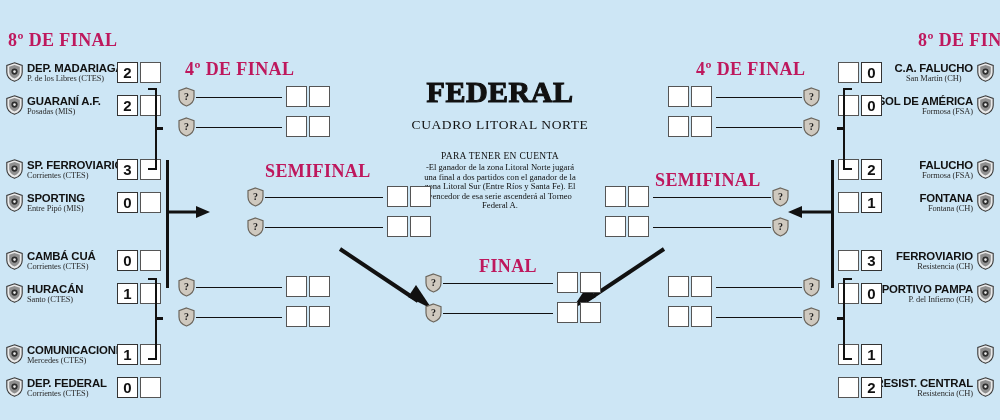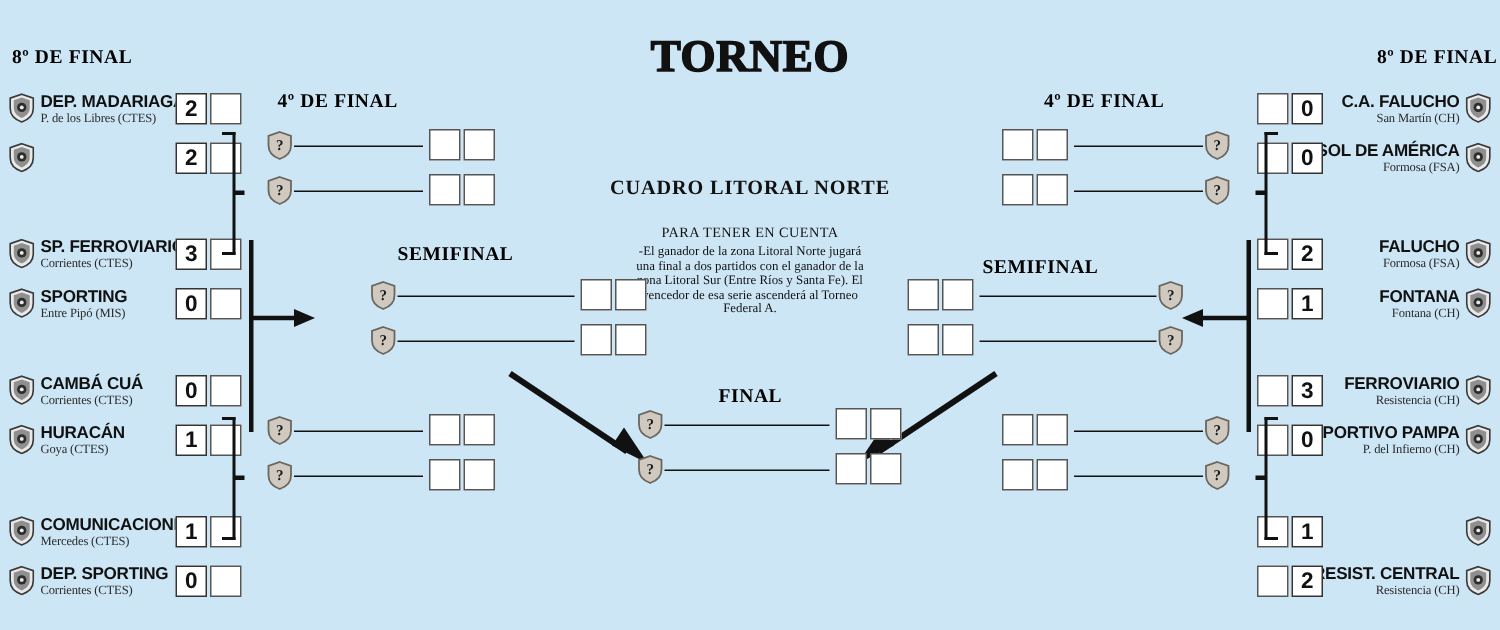--- a/index.html
+++ b/index.html
@@ -10,41 +10,41 @@
     overflow:hidden;
     position:relative;
   }
   .stage{position:absolute;left:0;top:0;width:1000px;height:420px;}
   .abs{position:absolute;}
 
   
   .round-head{
     font-family:"Liberation Serif", serif;
     font-weight:bold;
-    font-size:13px;
+    font-size:18px;
     letter-spacing:.4px;
-    color:#000000;
+    color:#be185d;
     white-space:nowrap;
   }
 
   
   .title-main{
     font-family:"Liberation Serif", serif;
     font-weight:bold;
     font-size:30px;
     line-height:27px;
     letter-spacing:.5px;
     text-align:center;
     color:#111;
     width:240px;
     -webkit-text-stroke:1.1px #111;
   }
   .title-sub{
     font-family:"Liberation Serif", serif;
-    font-weight:bold;
+    font-weight:normal;
     font-size:13.5px;
     letter-spacing:.6px;
     text-align:center;
     width:240px;
     color:#111;
   }
   .note-head{
     font-family:"Liberation Serif", serif;
     font-weight:normal;
     font-size:9.5px;
@@ -109,21 +109,21 @@
 <div class="stage">
 
   <div class="abs round-head" style="left:8px;top:30px;">8º DE FINAL</div>
   <div class="abs round-head" style="left:185px;top:59px;">4º DE FINAL</div>
   <div class="abs round-head" style="left:265px;top:161px;">SEMIFINAL</div>
   <div class="abs round-head" style="left:479px;top:256px;">FINAL</div>
   <div class="abs round-head" style="left:696px;top:59px;">4º DE FINAL</div>
   <div class="abs round-head" style="left:655px;top:170px;">SEMIFINAL</div>
   <div class="abs round-head" style="left:918px;top:30px;">8º DE FINAL</div>
 
-  <div class="abs title-main" style="left:380px;top:24px;">TORNEO</div>
+  <div class="abs title-main" style="left:380px;top:78px;">FEDERAL</div>
   <div class="abs title-sub" style="left:380px;top:117px;">CUADRO LITORAL NORTE</div>
   <div class="abs note-head" style="left:415px;top:151px;">PARA TENER EN CUENTA</div>
   <div class="abs note-body" style="left:424px;top:163px;">-El ganador de la zona Litoral Norte jugará una final a dos partidos con el ganador de la zona Litoral Sur (Entre Ríos y Santa Fe). El vencedor de esa serie ascenderá al Torneo Federal A.</div>
 
   <div id="leftR16">
       <div class="abs" style="left: 0px; top: 58px; width: 1000px; height: 30px;">
       <div class="abs" style="left:6px;top:4px;"><svg width="17" height="20" viewBox="0 0 17 20">
             <path d="M8.5 0.8 L16.2 3.4 V10.2 C16.2 14.9 12.7 17.9 8.5 19.3 C4.3 17.9 0.8 14.9 0.8 10.2 V3.4 Z" fill="#e9e9e9" stroke="#3a3a3a" stroke-width="1.1"></path>
        <path d="M8.5 3 L13.8 4.8 V10 C13.8 13.3 11.4 15.5 8.5 16.6 C5.6 15.5 3.2 13.3 3.2 10 V4.8 Z" fill="#8f8f8f"></path>
        <circle cx="8.5" cy="9.6" r="3.1" fill="#2d2d2d"></circle>
@@ -138,20 +138,24 @@
              <div class="box"></div>
       </div>
       </div>
       <div class="abs" style="left: 0px; top: 91px; width: 1000px; height: 30px;">
       <div class="abs" style="left:6px;top:4px;"><svg width="17" height="20" viewBox="0 0 17 20">
             <path d="M8.5 0.8 L16.2 3.4 V10.2 C16.2 14.9 12.7 17.9 8.5 19.3 C4.3 17.9 0.8 14.9 0.8 10.2 V3.4 Z" fill="#e9e9e9" stroke="#3a3a3a" stroke-width="1.1"></path>
        <path d="M8.5 3 L13.8 4.8 V10 C13.8 13.3 11.4 15.5 8.5 16.6 C5.6 15.5 3.2 13.3 3.2 10 V4.8 Z" fill="#8f8f8f"></path>
        <circle cx="8.5" cy="9.6" r="3.1" fill="#2d2d2d"></circle>
        <circle cx="8.5" cy="9.6" r="1.3" fill="#e9e9e9"></circle>
           </svg></div>
+      <div class="abs tname" style="left:27px;align-items:flex-start;top:3px;height:24px;">
+        <span class="n1">GUARANÍ A.F.</span>
+        <span class="n2">Posadas (MIS)</span>
+      </div>
       <div class="abs scorepair" style="left:117px;top:4px;">
         <div class="box filled">2</div>
              <div class="box"></div>
       </div>
       </div>
       <div class="abs" style="left: 0px; top: 155px; width: 1000px; height: 30px;">
       <div class="abs" style="left:6px;top:4px;"><svg width="17" height="20" viewBox="0 0 17 20">
             <path d="M8.5 0.8 L16.2 3.4 V10.2 C16.2 14.9 12.7 17.9 8.5 19.3 C4.3 17.9 0.8 14.9 0.8 10.2 V3.4 Z" fill="#e9e9e9" stroke="#3a3a3a" stroke-width="1.1"></path>
        <path d="M8.5 3 L13.8 4.8 V10 C13.8 13.3 11.4 15.5 8.5 16.6 C5.6 15.5 3.2 13.3 3.2 10 V4.8 Z" fill="#8f8f8f"></path>
        <circle cx="8.5" cy="9.6" r="3.1" fill="#2d2d2d"></circle>
@@ -200,21 +204,21 @@
       </div>
       <div class="abs" style="left: 0px; top: 279px; width: 864px; height: 30px;">
       <div class="abs" style="left:6px;top:4px;"><svg width="17" height="20" viewBox="0 0 17 20">
             <path d="M8.5 0.8 L16.2 3.4 V10.2 C16.2 14.9 12.7 17.9 8.5 19.3 C4.3 17.9 0.8 14.9 0.8 10.2 V3.4 Z" fill="#e9e9e9" stroke="#3a3a3a" stroke-width="1.1"></path>
        <path d="M8.5 3 L13.8 4.8 V10 C13.8 13.3 11.4 15.5 8.5 16.6 C5.6 15.5 3.2 13.3 3.2 10 V4.8 Z" fill="#8f8f8f"></path>
        <circle cx="8.5" cy="9.6" r="3.1" fill="#2d2d2d"></circle>
        <circle cx="8.5" cy="9.6" r="1.3" fill="#e9e9e9"></circle>
           </svg></div>
       <div class="abs tname" style="left:27px;align-items:flex-start;top:3px;height:24px;">
         <span class="n1">HURACÁN</span>
-        <span class="n2">Goya (CTES)</span>
+        <span class="n2">Santo (CTES)</span>
       </div>
       <div class="abs scorepair" style="left:117px;top:4px;">
         <div class="box filled">1</div>
              <div class="box"></div>
       </div>
       </div>
       <div class="abs" style="left: 0px; top: 340px; width: 1000px; height: 30px;">
       <div class="abs" style="left:6px;top:4px;"><svg width="17" height="20" viewBox="0 0 17 20">
             <path d="M8.5 0.8 L16.2 3.4 V10.2 C16.2 14.9 12.7 17.9 8.5 19.3 C4.3 17.9 0.8 14.9 0.8 10.2 V3.4 Z" fill="#e9e9e9" stroke="#3a3a3a" stroke-width="1.1"></path>
        <path d="M8.5 3 L13.8 4.8 V10 C13.8 13.3 11.4 15.5 8.5 16.6 C5.6 15.5 3.2 13.3 3.2 10 V4.8 Z" fill="#8f8f8f"></path>
@@ -231,39 +235,39 @@
       </div>
       </div>
       <div class="abs" style="left: 0px; top: 373px; width: 1000px; height: 30px;">
       <div class="abs" style="left:6px;top:4px;"><svg width="17" height="20" viewBox="0 0 17 20">
             <path d="M8.5 0.8 L16.2 3.4 V10.2 C16.2 14.9 12.7 17.9 8.5 19.3 C4.3 17.9 0.8 14.9 0.8 10.2 V3.4 Z" fill="#e9e9e9" stroke="#3a3a3a" stroke-width="1.1"></path>
        <path d="M8.5 3 L13.8 4.8 V10 C13.8 13.3 11.4 15.5 8.5 16.6 C5.6 15.5 3.2 13.3 3.2 10 V4.8 Z" fill="#8f8f8f"></path>
        <circle cx="8.5" cy="9.6" r="3.1" fill="#2d2d2d"></circle>
        <circle cx="8.5" cy="9.6" r="1.3" fill="#e9e9e9"></circle>
           </svg></div>
       <div class="abs tname" style="left:27px;align-items:flex-start;top:3px;height:24px;">
-        <span class="n1">DEP. SPORTING</span>
+        <span class="n1">DEP. FEDERAL</span>
         <span class="n2">Corrientes (CTES)</span>
       </div>
       <div class="abs scorepair" style="left:117px;top:4px;">
         <div class="box filled">0</div>
              <div class="box"></div>
       </div>
       </div>
     </div>
 
   <div id="rightR16">
       <div class="abs" style="left: 0px; top: 58px; width: 1000px; height: 30px;">
       <div class="abs" style="left:977px;top:4px;"><svg width="17" height="20" viewBox="0 0 17 20">
             <path d="M8.5 0.8 L16.2 3.4 V10.2 C16.2 14.9 12.7 17.9 8.5 19.3 C4.3 17.9 0.8 14.9 0.8 10.2 V3.4 Z" fill="#e9e9e9" stroke="#3a3a3a" stroke-width="1.1"></path>
        <path d="M8.5 3 L13.8 4.8 V10 C13.8 13.3 11.4 15.5 8.5 16.6 C5.6 15.5 3.2 13.3 3.2 10 V4.8 Z" fill="#8f8f8f"></path>
        <circle cx="8.5" cy="9.6" r="3.1" fill="#2d2d2d"></circle>
        <circle cx="8.5" cy="9.6" r="1.3" fill="#e9e9e9"></circle>
           </svg></div>
-      <div class="abs tname" style="right:27px;align-items:flex-end;top:3px;height:24px;">
+      <div class="abs tname" style="right:27px;align-items:center;top:3px;height:24px;">
         <span class="n1">C.A. FALUCHO</span>
         <span class="n2">San Martín (CH)</span>
       </div>
       <div class="abs scorepair" style="left:838px;top:4px;">
         <div class="box"></div>
              <div class="box filled">0</div>
       </div>
       </div>
       <div class="abs" style="left: 0px; top: 91px; width: 1000px; height: 30px;">
       <div class="abs" style="left:977px;top:4px;"><svg width="17" height="20" viewBox="0 0 17 20">

